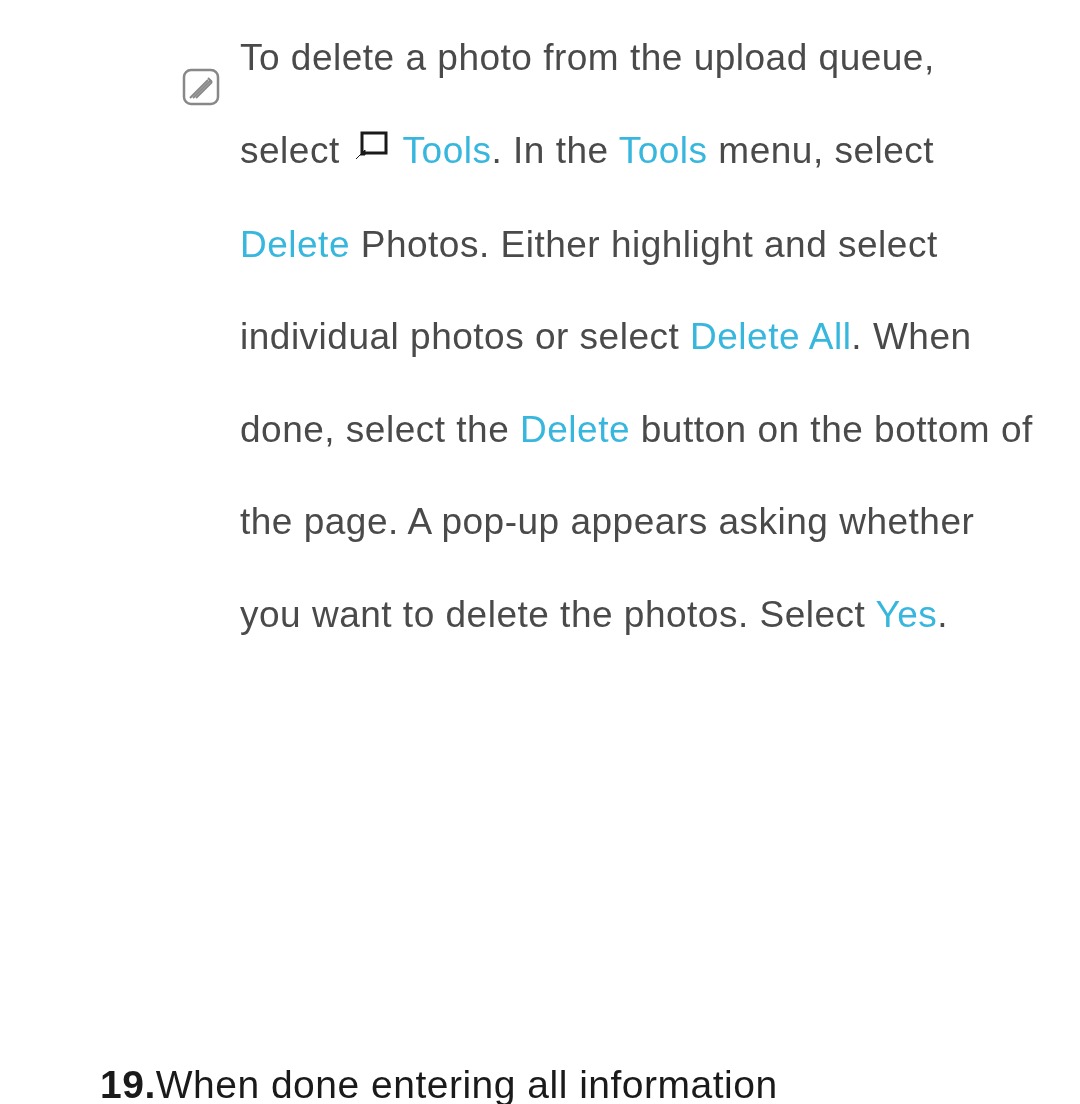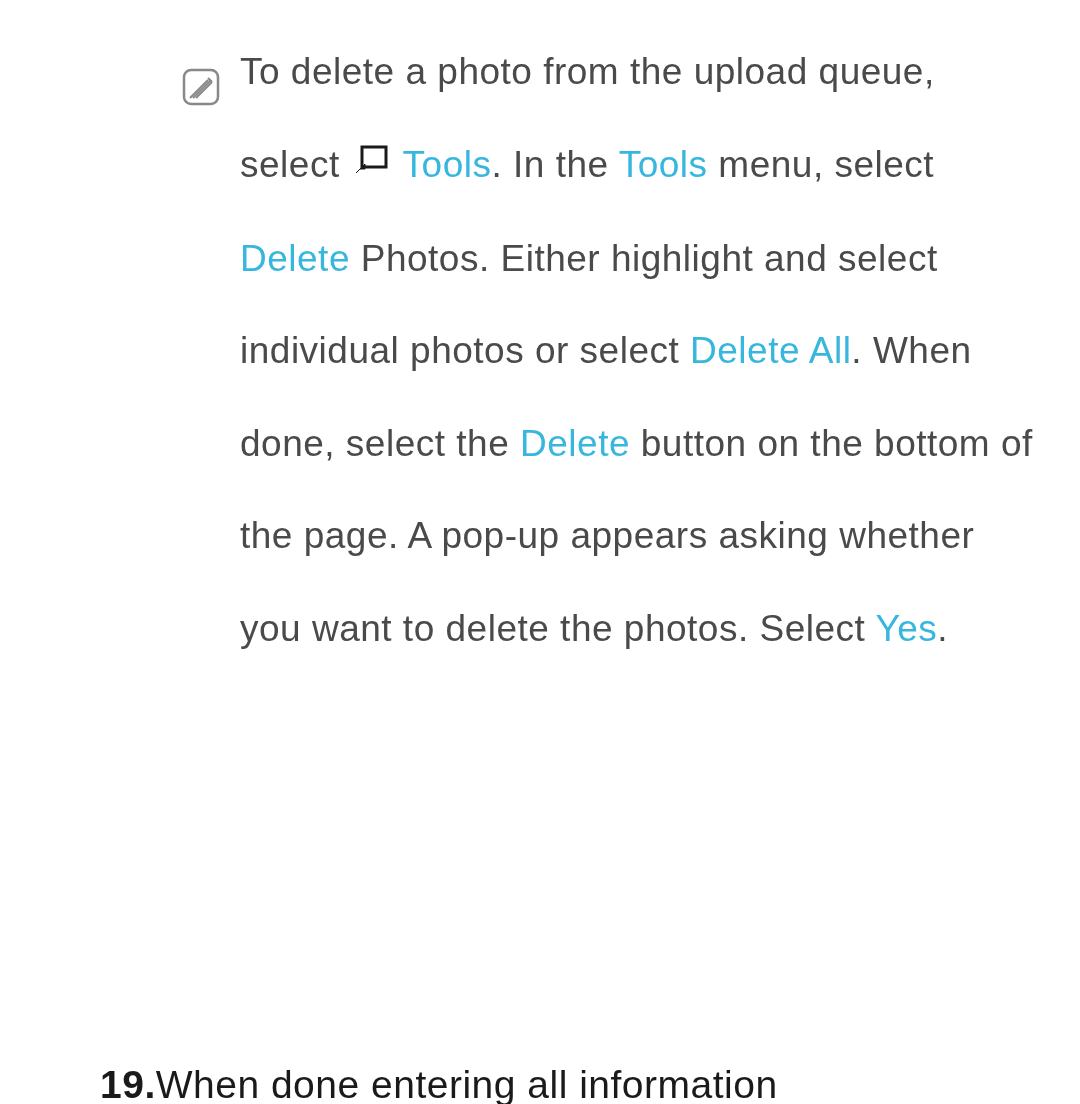--- a/index.html
+++ b/index.html
@@ -13,21 +13,21 @@
       width: 1080px;
       height: 1104px;
       position: relative;
       color: #4a4a4a;
       font-size: 37px;
       line-height: 2.5;
       letter-spacing: 0.5px;
     }
     .note-block {
       position: absolute;
-      top: 26px;
+      top: 12px;
       left: 180px;
       right: 40px;
     }
     .note-icon-wrap {
       position: absolute;
       left: 182px;
       top: 48px;
     }
     .note-text {
       margin-left: 60px;

